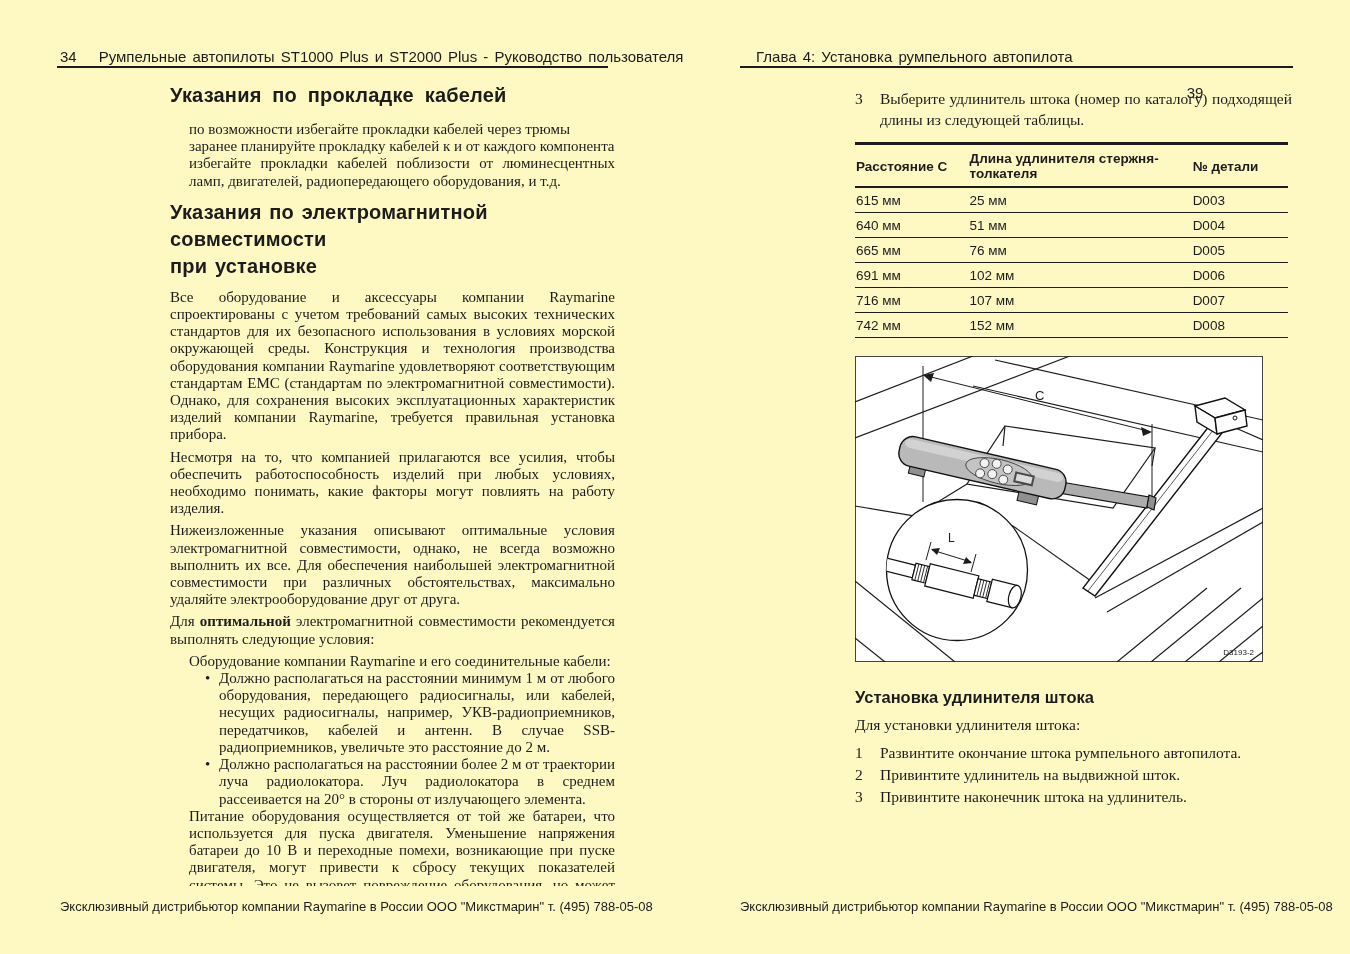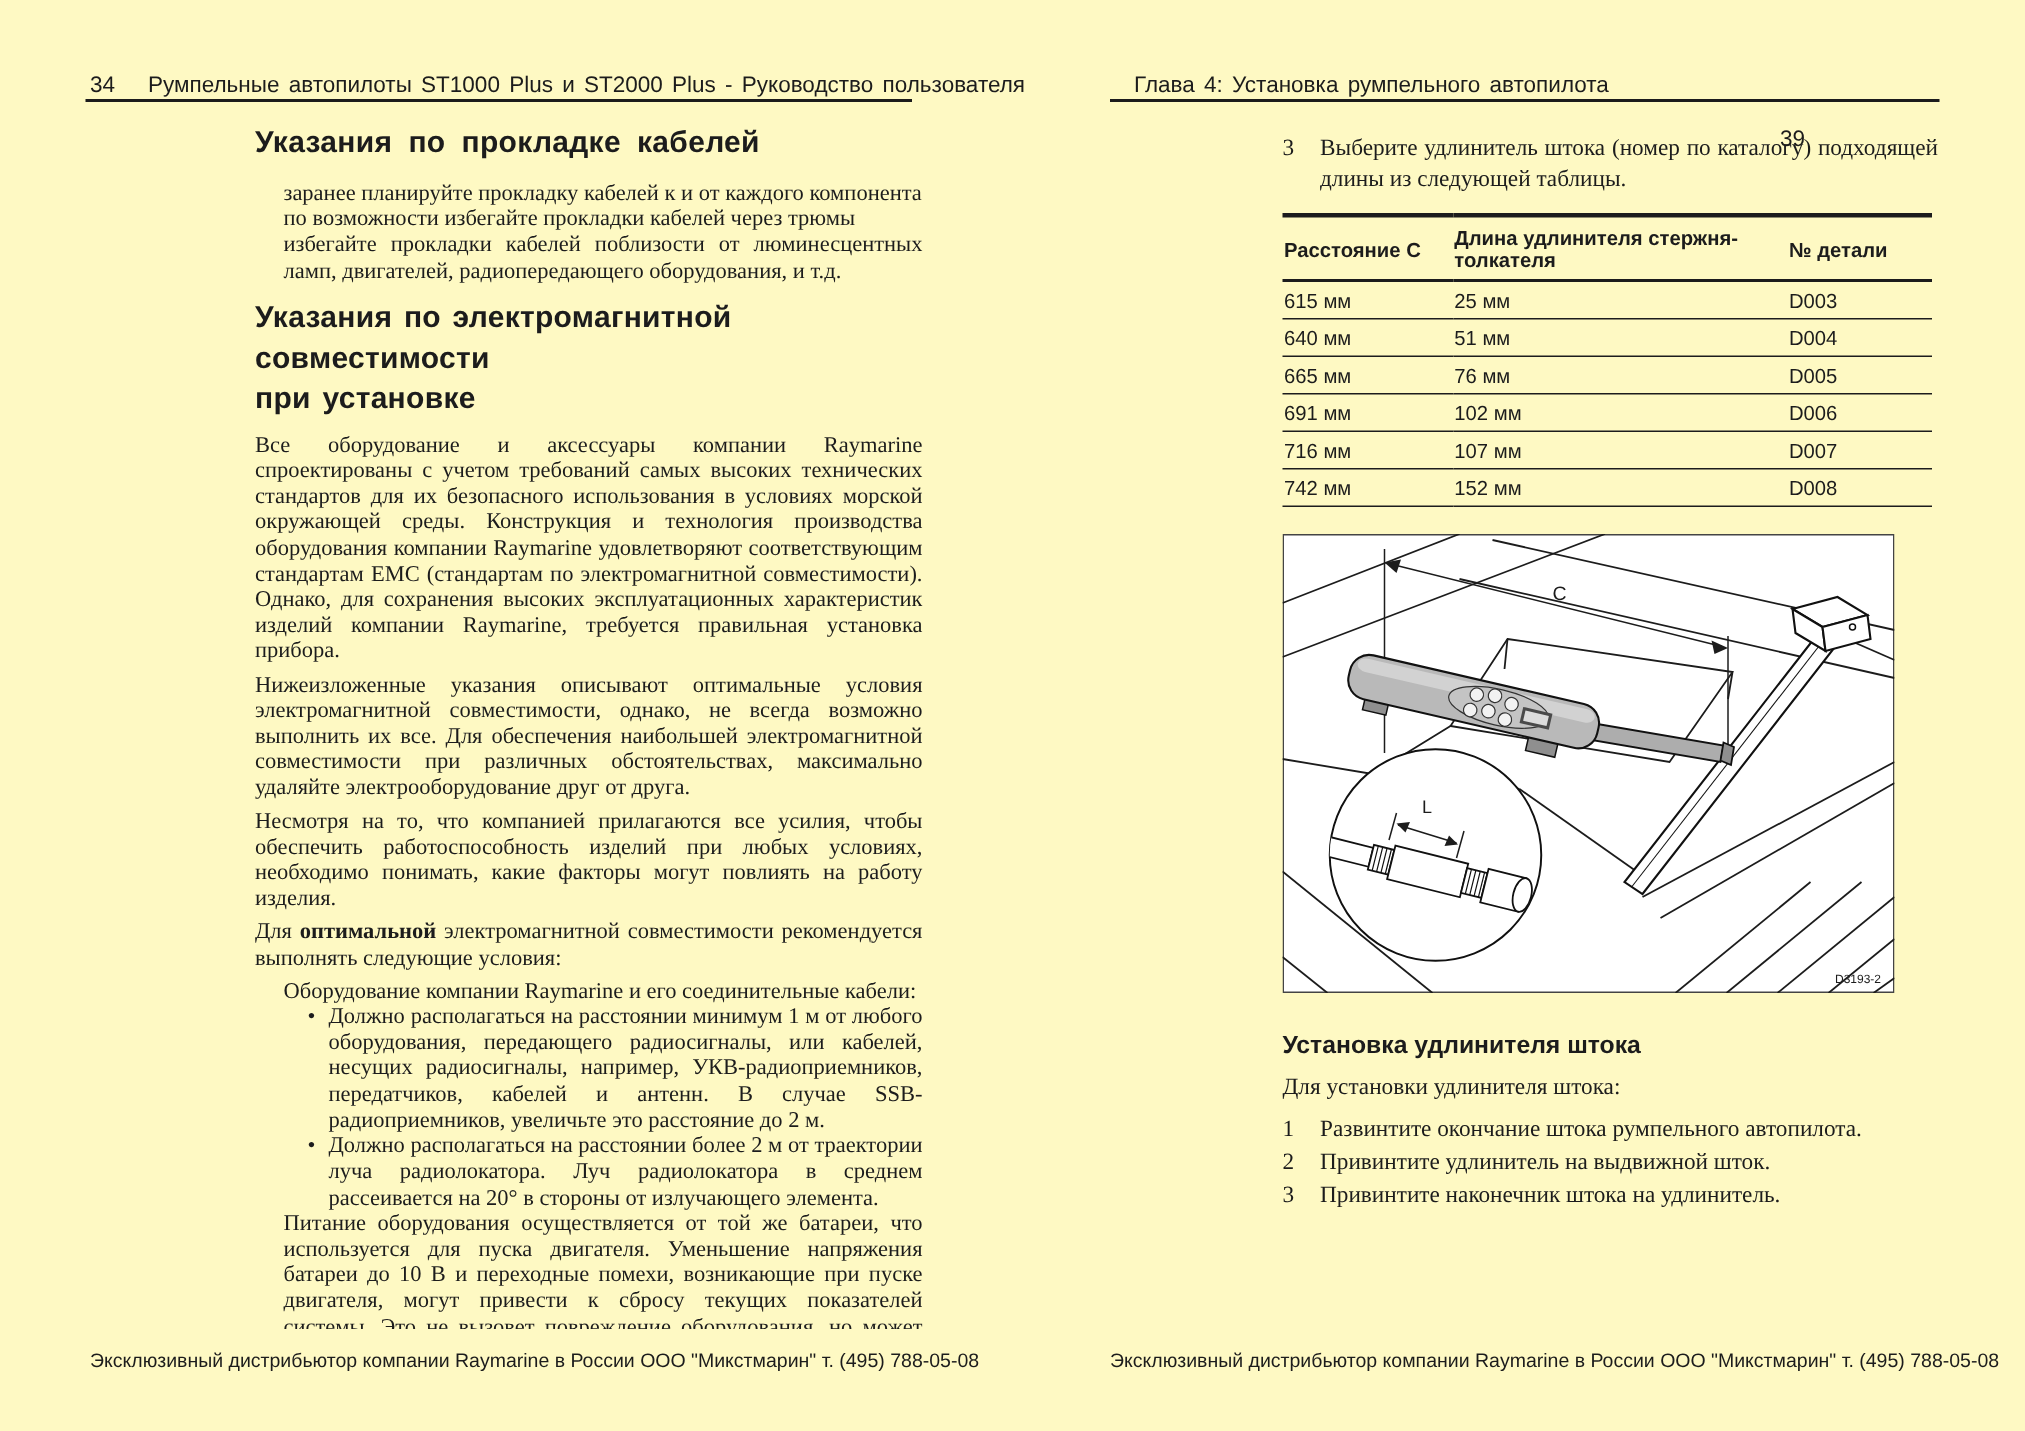--- a/index.html
+++ b/index.html
@@ -60,39 +60,39 @@
   <div class="pg-header" style="left:60px;">
     <span>34</span><span style="display:inline-block;width:22px;"></span><span>Румпельные автопилоты ST1000 Plus и ST2000 Plus - Руководство пользователя</span>
   </div>
   <div class="hdr-rule" style="left:57px;width:551px;"></div>
 
   <div id="left-content">
     <div class="h1">Указания по прокладке кабелей</div>
 
     <div class="li">
       <span class="mark">•</span>
+      <span>по возможности избегайте прокладки кабелей через трюмы</span>
+    </div>
+    <div class="li">
+      <span class="mark">•</span>
       <span>заранее планируйте прокладку кабелей к и от каждого компонента</span>
-    </div>
-    <div class="li">
-      <span class="mark">•</span>
-      <span>по возможности избегайте прокладки кабелей через трюмы</span>
     </div>
     <div class="li" style="margin-bottom:4px;">
       <span class="mark">•</span>
       <span>избегайте прокладки кабелей поблизости от люминесцентных ламп, двигателей, радиопередающего оборудования, и т.д.</span>
     </div>
 
     <div class="h2">
       <span>Указания по электромагнитной совместимости</span><br>
       <span>при установке</span>
     </div>
 
     <p class="p">Все оборудование и аксессуары компании Raymarine спроектированы с учетом требований самых высоких технических стандартов для их безопасного использования в условиях морской окружающей среды. Конструкция и технология производства оборудования компании Raymarine удовлетворяют соответствующим стандартам EMC (стандартам по электромагнитной совместимости). Однако, для сохранения высоких эксплуатационных характеристик изделий компании Raymarine, требуется правильная установка прибора.</p>
+    <p class="p">Несмотря на то, что компанией прилагаются все усилия, чтобы обеспечить работоспособность изделий при любых условиях, необходимо понимать, какие факторы могут повлиять на работу изделия.</p>
     <p class="p">Нижеизложенные указания описывают оптимальные условия электромагнитной совместимости, однако, не всегда возможно выполнить их все. Для обеспечения наибольшей электромагнитной совместимости при различных обстоятельствах, максимально удаляйте электрооборудование друг от друга.</p>
-    <p class="p">Несмотря на то, что компанией прилагаются все усилия, чтобы обеспечить работоспособность изделий при любых условиях, необходимо понимать, какие факторы могут повлиять на работу изделия.</p>
     <p class="p"><span>Для </span><span class="bold">оптимальной</span><span> электромагнитной совместимости рекомендуется выполнять следующие условия:</span></p>
 
     <div class="li">
       <span class="mark">•</span>
       <span>Оборудование компании Raymarine и его соединительные кабели:</span>
     </div>
     <div class="li sub">
       <span class="mark">•</span>
       <span>Должно располагаться на расстоянии минимум 1 м от любого оборудования, передающего радиосигналы, или кабелей, несущих радиосигналы, например, УКВ-радиоприемников, передатчиков, кабелей и антенн. В случае SSB-радиоприемников, увеличьте это расстояние до 2 м.</span>
     </div>

